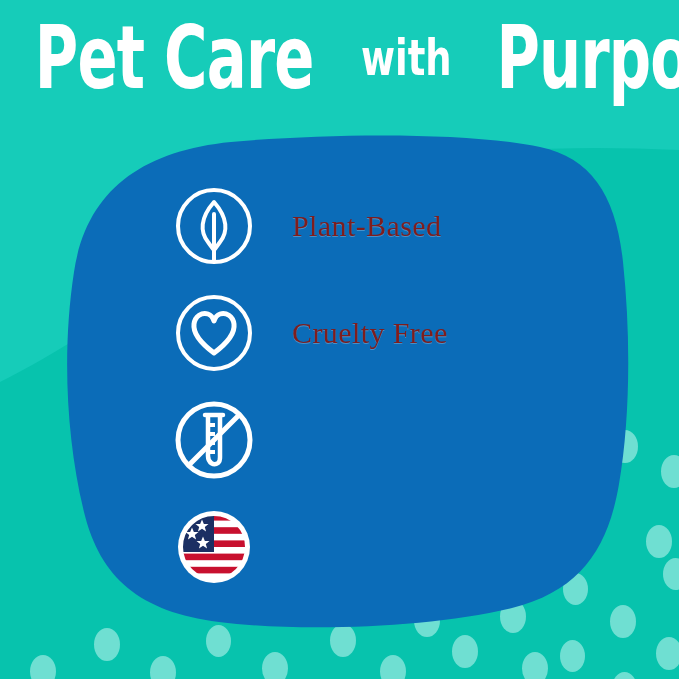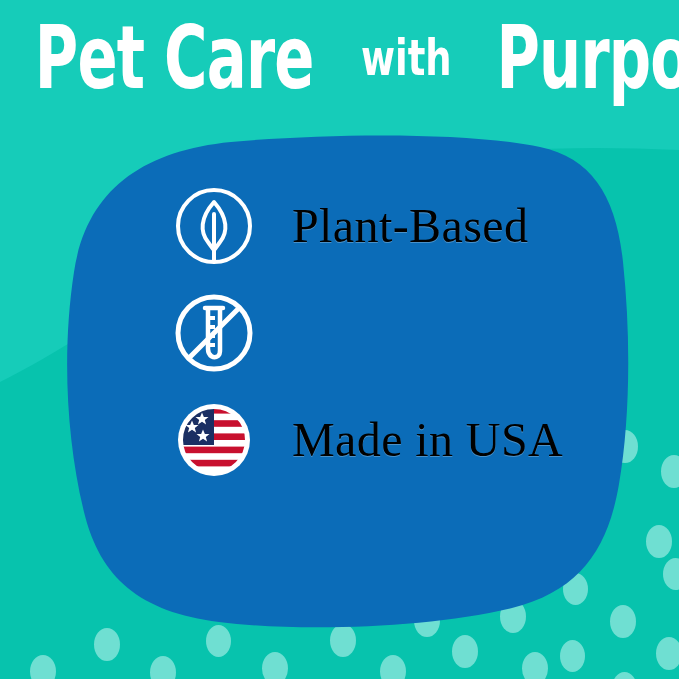--- a/index.html
+++ b/index.html
@@ -78,23 +78,23 @@
     align-items:center;
     height:107px;
   }
   .feature-icon{
     width:92px;height:92px;
     flex:0 0 92px;
     display:flex;align-items:center;justify-content:center;
   }
   .feature-label{
     margin-left:32px;
-    color:#000000;
+    color:#7f1d1d;
     font-family:"Liberation Serif", serif;
-    font-size:48px;
+    font-size:30px;
     font-weight:400;
     letter-spacing:.4px;
     white-space:nowrap;
     text-shadow:0 1px 0 rgba(255,255,255,.25);
   }
 </style>
 </head>
 <body>
 
 <div id="stage">
@@ -152,20 +152,29 @@
       <div class="feature-icon">
         <svg width="92" height="92" viewBox="0 0 92 92">
           <circle cx="46" cy="46" r="36" fill="none" stroke="#ffffff" stroke-width="4"></circle>
           <path d="M46 22 C32 38 32 52 40 62 C43 66 44 68 46 70 C48 68 49 66 52 62 C60 52 60 38 46 22 Z" fill="none" stroke="#ffffff" stroke-width="4" stroke-linejoin="round"></path>
           <line x1="46" y1="34" x2="46" y2="80" stroke="#ffffff" stroke-width="4" stroke-linecap="round"></line>
         </svg>
       </div>
       <div class="feature-label">Plant-Based</div>
     </div>
 
+    <div class="feature-row">
+      <div class="feature-icon">
+        <svg width="92" height="92" viewBox="0 0 92 92">
+          <circle cx="46" cy="46" r="36" fill="none" stroke="#ffffff" stroke-width="4"></circle>
+          <path d="M46 66 C30 54 25 45 26 37 C27 29 34 25 40 27 C43 28 45 31 46 34 C47 31 49 28 52 27 C58 25 65 29 66 37 C67 45 62 54 46 66 Z" fill="none" stroke="#ffffff" stroke-width="5" stroke-linejoin="round"></path>
+        </svg>
+      </div>
+      <div class="feature-label">Cruelty Free</div>
+    </div>
 
     <div class="feature-row">
       <div class="feature-icon">
         <svg width="92" height="92" viewBox="0 0 92 92">
           <circle cx="46" cy="46" r="36" fill="none" stroke="#ffffff" stroke-width="5"></circle>
 
           <path d="M37 21 L55 21 M40 21 L40 62 C40 69 46 72 50 69 C52.5 67 52 64 52 62 L52 21" fill="none" stroke="#ffffff" stroke-width="4.5" stroke-linecap="round" stroke-linejoin="round"></path>
           <line x1="40" y1="31" x2="47" y2="31" stroke="#ffffff" stroke-width="4"></line>
           <line x1="40" y1="40" x2="47" y2="40" stroke="#ffffff" stroke-width="4"></line>
           <line x1="40" y1="49" x2="47" y2="49" stroke="#ffffff" stroke-width="4"></line>
@@ -198,17 +207,16 @@
             <rect x="13" y="65.8" width="66" height="6.6" fill="#c8102e"></rect>
 
             <rect x="13" y="13" width="33" height="38" fill="#1b2f63"></rect>
             <use href="#star5" x="34" y="25"></use>
             <use href="#star5" x="24" y="33"></use>
             <use href="#star5" x="35" y="42"></use>
           </g>
           <circle cx="46" cy="46" r="33" fill="none" stroke="#ffffff" stroke-width="4"></circle>
         </svg>
       </div>
-      <div class="feature-label">Made in USA</div>
     </div>
 
   </div>
 </div>
 
 </body></html>

